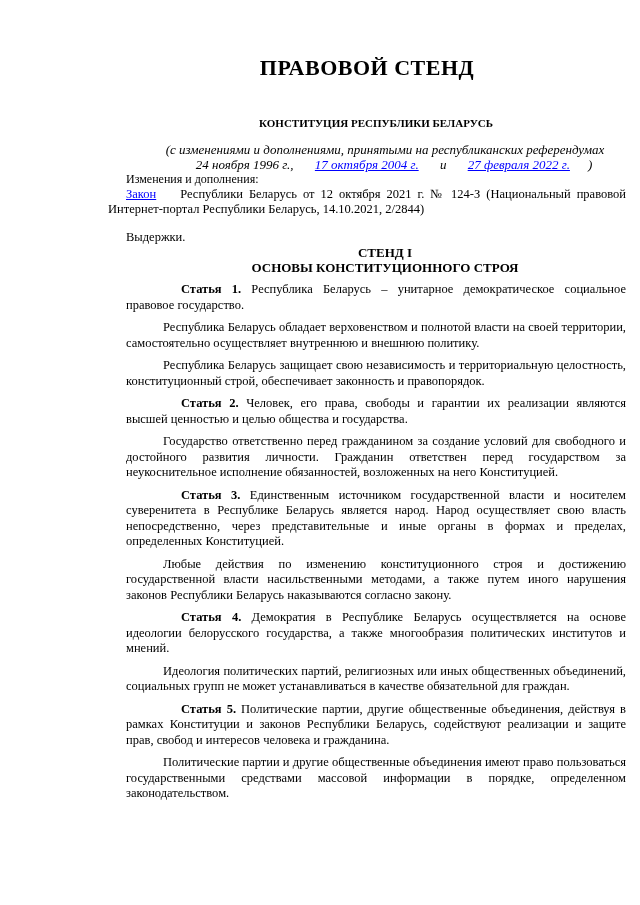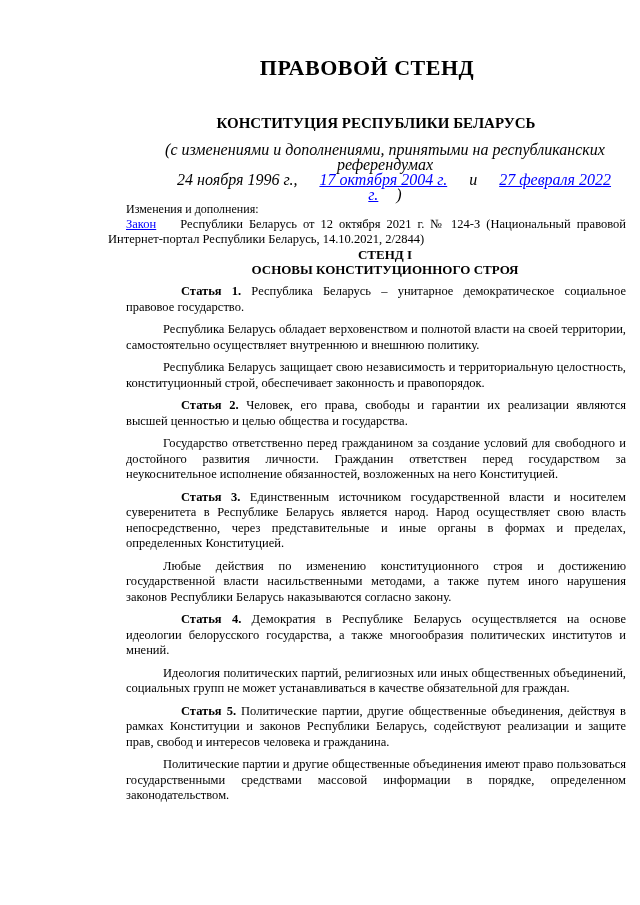--- a/index.html
+++ b/index.html
@@ -27,28 +27,28 @@
     margin-top: 33px;
     text-align: center;
     font-weight: bold;
     font-size: 13px;
     line-height: 15px;
   }
   .doc-heading {
     margin-top: 36px;
     text-align: center;
     font-weight: bold;
-    font-size: 15px;
+    font-size: 11px;
     line-height: 15px;
   }
   .ref-note {
     margin-top: 11px;
     text-align: center;
     font-style: italic;
-    font-size: 16px;
+    font-size: 13px;
     line-height: 15px;
   }
   a { color: var(--link-color); text-decoration: underline; cursor: pointer; }
   .changes-label {
     font-size: 12px;
     line-height: 15px;
   }
   .law-par {
     margin: 0;
     font-size: 12.5px;
@@ -87,20 +87,21 @@
 
   <div class="ref-note">
     <div>(с изменениями и дополнениями, принятыми на республиканских референдумах</div>
     <div><span>24 ноября 1996 г., </span><a href="#">17 октября 2004 г.</a><span> и </span><a href="#">27 февраля 2022 г.</a><span>)</span></div>
   </div>
 
   <div class="changes-label">Изменения и дополнения:</div>
 
   <p class="law-par"><a href="#">Закон</a><span> Республики Беларусь от 12 октября 2021 г. № 124-З (Национальный правовой Интернет-портал Республики Беларусь, 14.10.2021, 2/2844)</span></p>
 
+  <div class="excerpts">Выдержки.</div>
 
   <div class="section-head">
     <div>СТЕНД I</div>
     <div>ОСНОВЫ КОНСТИТУЦИОННОГО СТРОЯ</div>
   </div>
 
   <div>
     <p class="para"><b>Статья 1.</b> Республика Беларусь – унитарное демократическое социальное правовое государство.</p>
 
     <p class="para">Республика Беларусь обладает верховенством и полнотой власти на своей территории, самостоятельно осуществляет внутреннюю и внешнюю политику.</p>

